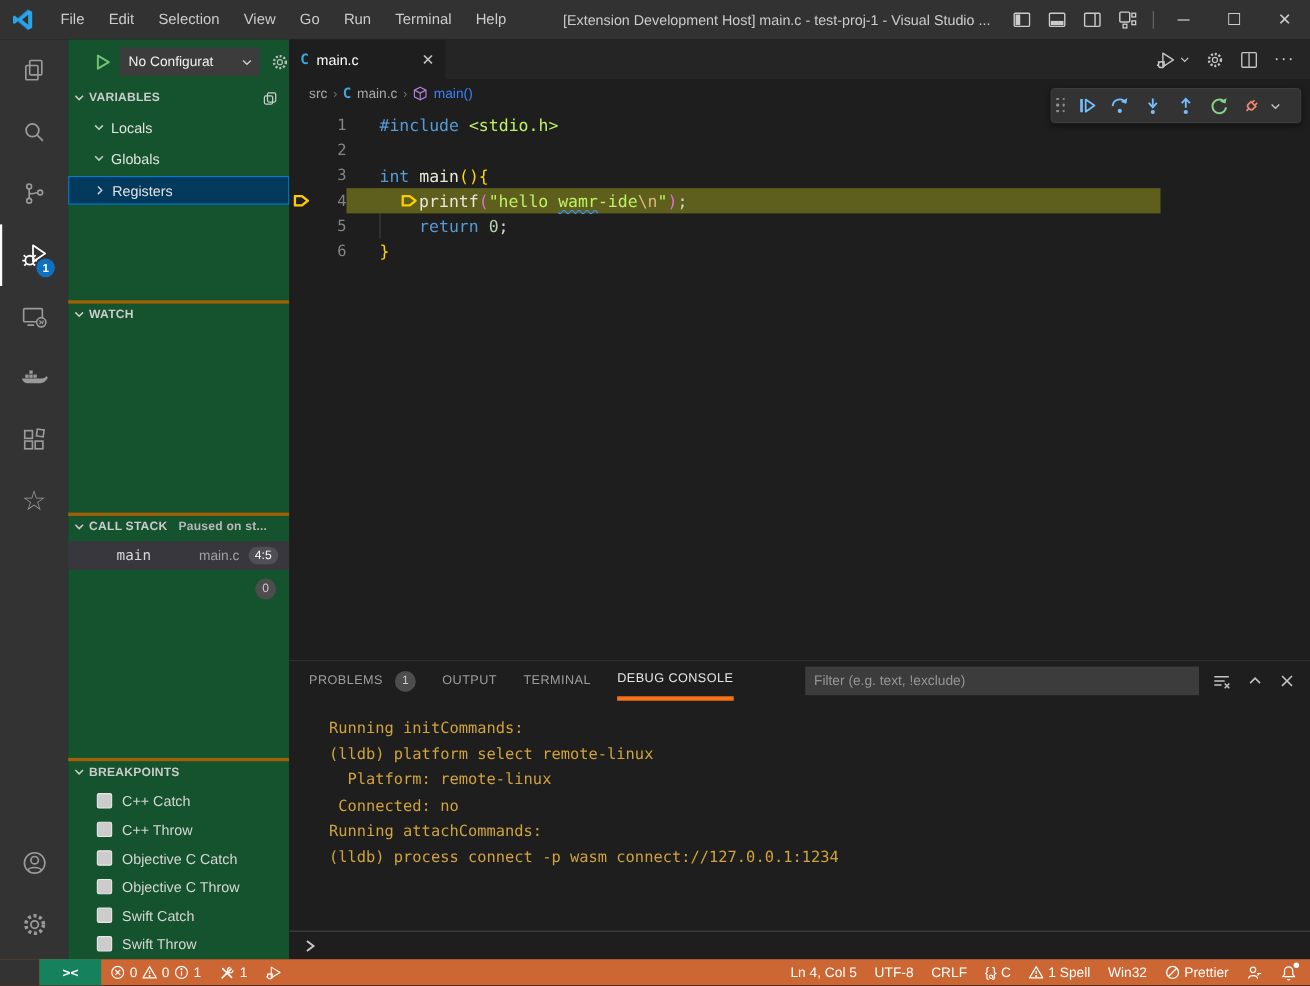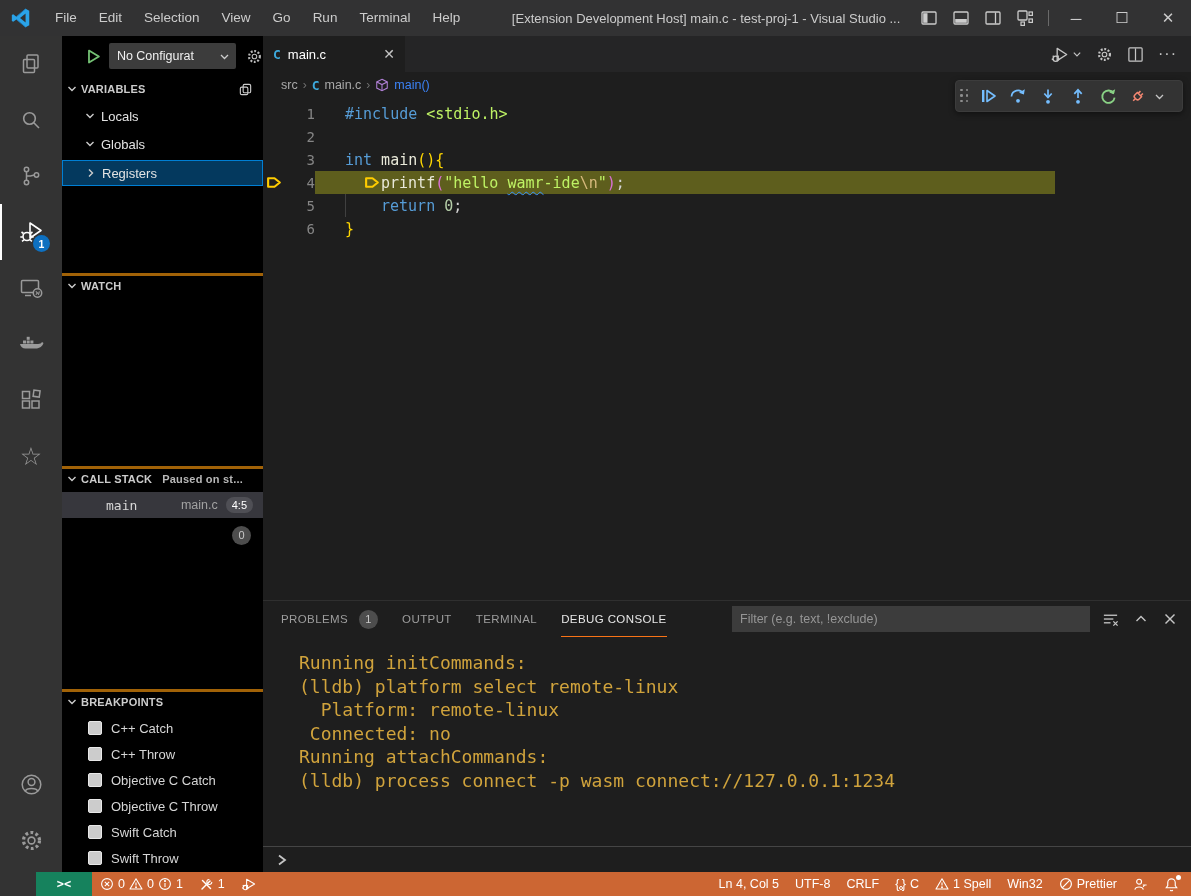--- a/index.html
+++ b/index.html
@@ -22,21 +22,21 @@
 
   
   #activitybar { width:62px; background:#333333; position:relative; flex-shrink:0; }
   .abar-item { width:62px; height:56px; display:flex; align-items:center; justify-content:center; position:relative; }
   .abar-item.active { border-left:2px solid #ffffff; }
   .abar-bottom { position:absolute; bottom:4px; left:0; width:62px; }
   .abar-badge { position:absolute; right:12px; bottom:8px; min-width:17px; height:17px; border-radius:50%; background:#0e70c0; color:#fff; font-size:10.5px; display:flex; align-items:center; justify-content:center; font-weight:bold; }
   .star-glyph { font-size:25px; color:#9a9a9a; line-height:1; }
 
   
-  #sidebar { width:201px; background:#000000; position:relative; flex-shrink:0; font-size:13px; }
+  #sidebar { width:201px; background:#14532d; position:relative; flex-shrink:0; font-size:13px; }
   .sb-toolbar { position:absolute; top:6px; left:0; width:201px; height:28px; display:flex; align-items:center; padding-left:24px; }
   .run-select { width:128px; height:26px; background:#3c3c3c; border-radius:2px; color:#f0f0f0; font-size:12.5px; display:flex; align-items:center; padding:0 6px 0 8px; margin-left:8px; }
   .run-select span { flex:1; white-space:nowrap; overflow:hidden; }
   .sec-header { position:absolute; left:0; width:201px; height:22px; display:flex; align-items:center; font-size:11px; font-weight:bold; color:#cccccc; padding-left:4px; letter-spacing:.2px; }
   .sec-header .chev { margin-right:3px; }
   .sec-border { border-top:3px solid #a16207; }
   .tree-row { position:absolute; left:0; width:201px; height:24px; display:flex; align-items:center; padding-left:22px; font-weight:normal; color:#e3e3e3; }
   .tree-row .chev { margin-right:5px; }
   .tree-row.selected { background:#04395e; border:1px solid #007fd4; height:26px; }
   .paused-txt { margin-left:10px; font-size:11px; color:#b8b8b8; font-weight:bold; white-space:nowrap; overflow:hidden; }
@@ -83,25 +83,25 @@
   
   #dbg-toolbar { position:absolute; top:44px; right:8px; width:228px; height:32px; background:#333333; border:1px solid #3c3c3c; border-radius:4px; box-shadow:0 2px 6px rgba(0,0,0,.45); display:flex; align-items:center; padding:0 6px 0 4px; gap:2px; }
   .dbg-btn { width:28px; height:28px; display:flex; align-items:center; justify-content:center; border-radius:4px; }
   .grip { display:grid; grid-template-columns:4px 4px; grid-auto-rows:4px; gap:1.5px; margin-right:2px; }
   .grip i { width:2.5px; height:2.5px; background:#8d8d8d; border-radius:50%; }
 
   
   #panel { position:absolute; top:564px; left:0; right:0; height:272px; background:#1e1e1e; border-top:1px solid #2f2f2f; }
   .panel-header { height:36px; display:flex; align-items:center; padding-left:18px; }
   .panel-tab { font-size:11.5px; letter-spacing:.4px; color:#9d9d9d; margin-right:24px; height:36px; display:flex; align-items:center; gap:11px; }
-  .panel-tab.active { color:#e7e7e7; border-bottom:1px solid #f97316;justify-content:center; }
+  .panel-tab.active { color:#e7e7e7; border-bottom:4px solid #f97316;justify-content:center; }
   .panel-filter { margin-left:auto; width:358px; height:26px; background:#3c3c3c; border:none; outline:none; color:#cccccc; font-size:12.5px; padding:0 8px; font-family:"Liberation Sans", sans-serif; }
   .panel-filter::placeholder { color:#969696; }
   .panel-actions { display:flex; align-items:center; gap:15px; padding:0 14px 0 12px; }
-  #console { position:absolute; top:36px; left:0; right:0; height:208px; padding:14px 0 0 36px; font-family:"DejaVu Sans Mono", monospace; font-size:18px; color:#d0a33c; }
+  #console { position:absolute; top:36px; left:0; right:0; height:208px; padding:14px 0 0 36px; font-family:"DejaVu Sans Mono", monospace; font-size:14px; color:#d0a33c; }
   #console div { white-space:pre; line-height:23.5px; }
   #repl { position:absolute; top:245px; left:0; right:0; height:27px; border-top:1px solid #454545; display:flex; align-items:center; padding-left:12px; }
 
   
   #statusbar { position:absolute; bottom:0; left:0; width:1191px; height:24px; background:#cc6633; display:flex; align-items:center; font-size:12.5px; color:#ffffff; }
   .sb-dark { width:36px; height:24px; background:#333333; flex-shrink:0; }
   .sb-remote { width:56px; height:24px; background:#16825d; display:flex; align-items:center; justify-content:center; font-weight:bold; font-family:"DejaVu Sans Mono", monospace; font-size:12px; flex-shrink:0; }
   .sb-item { display:flex; align-items:center; gap:4px; padding:0 8px; height:24px; white-space:nowrap; }
   .sb-item svg { flex-shrink:0; }
   .sb-right { margin-left:auto; display:flex; align-items:center; }

